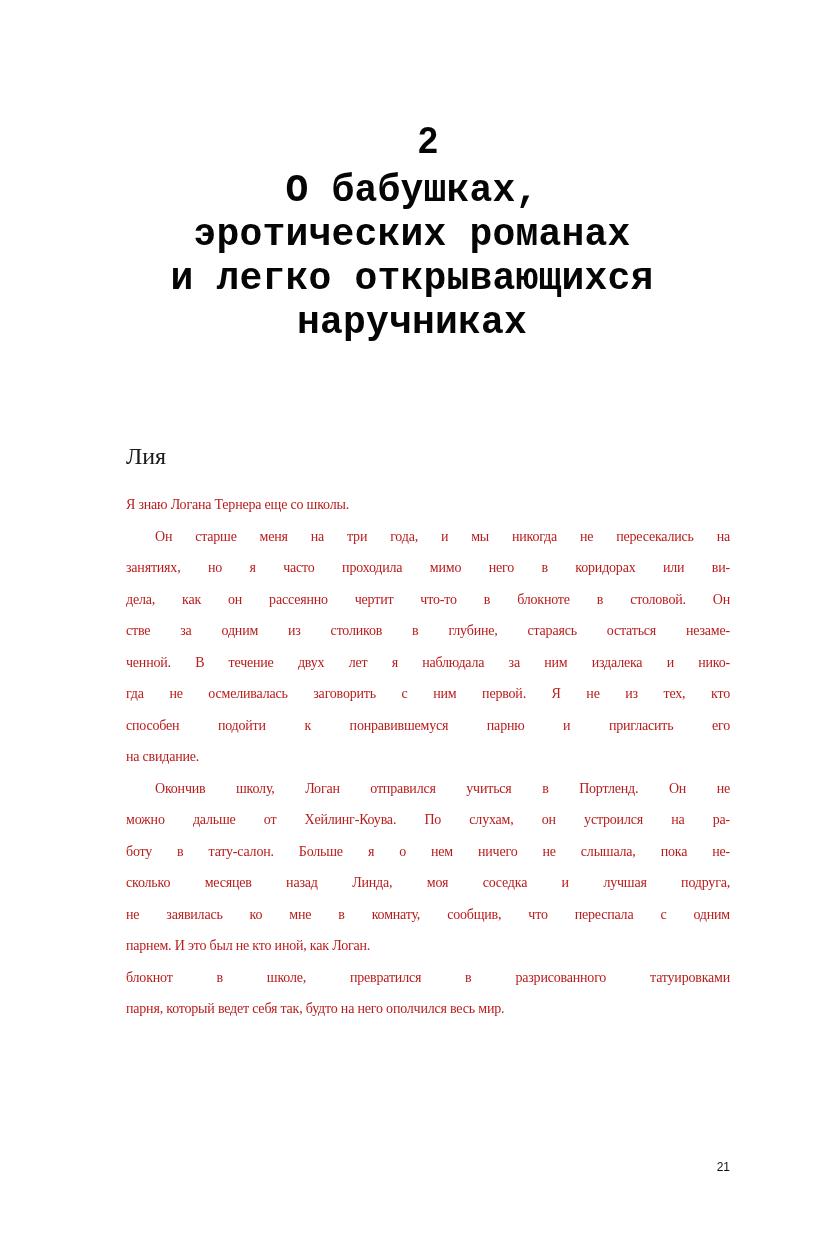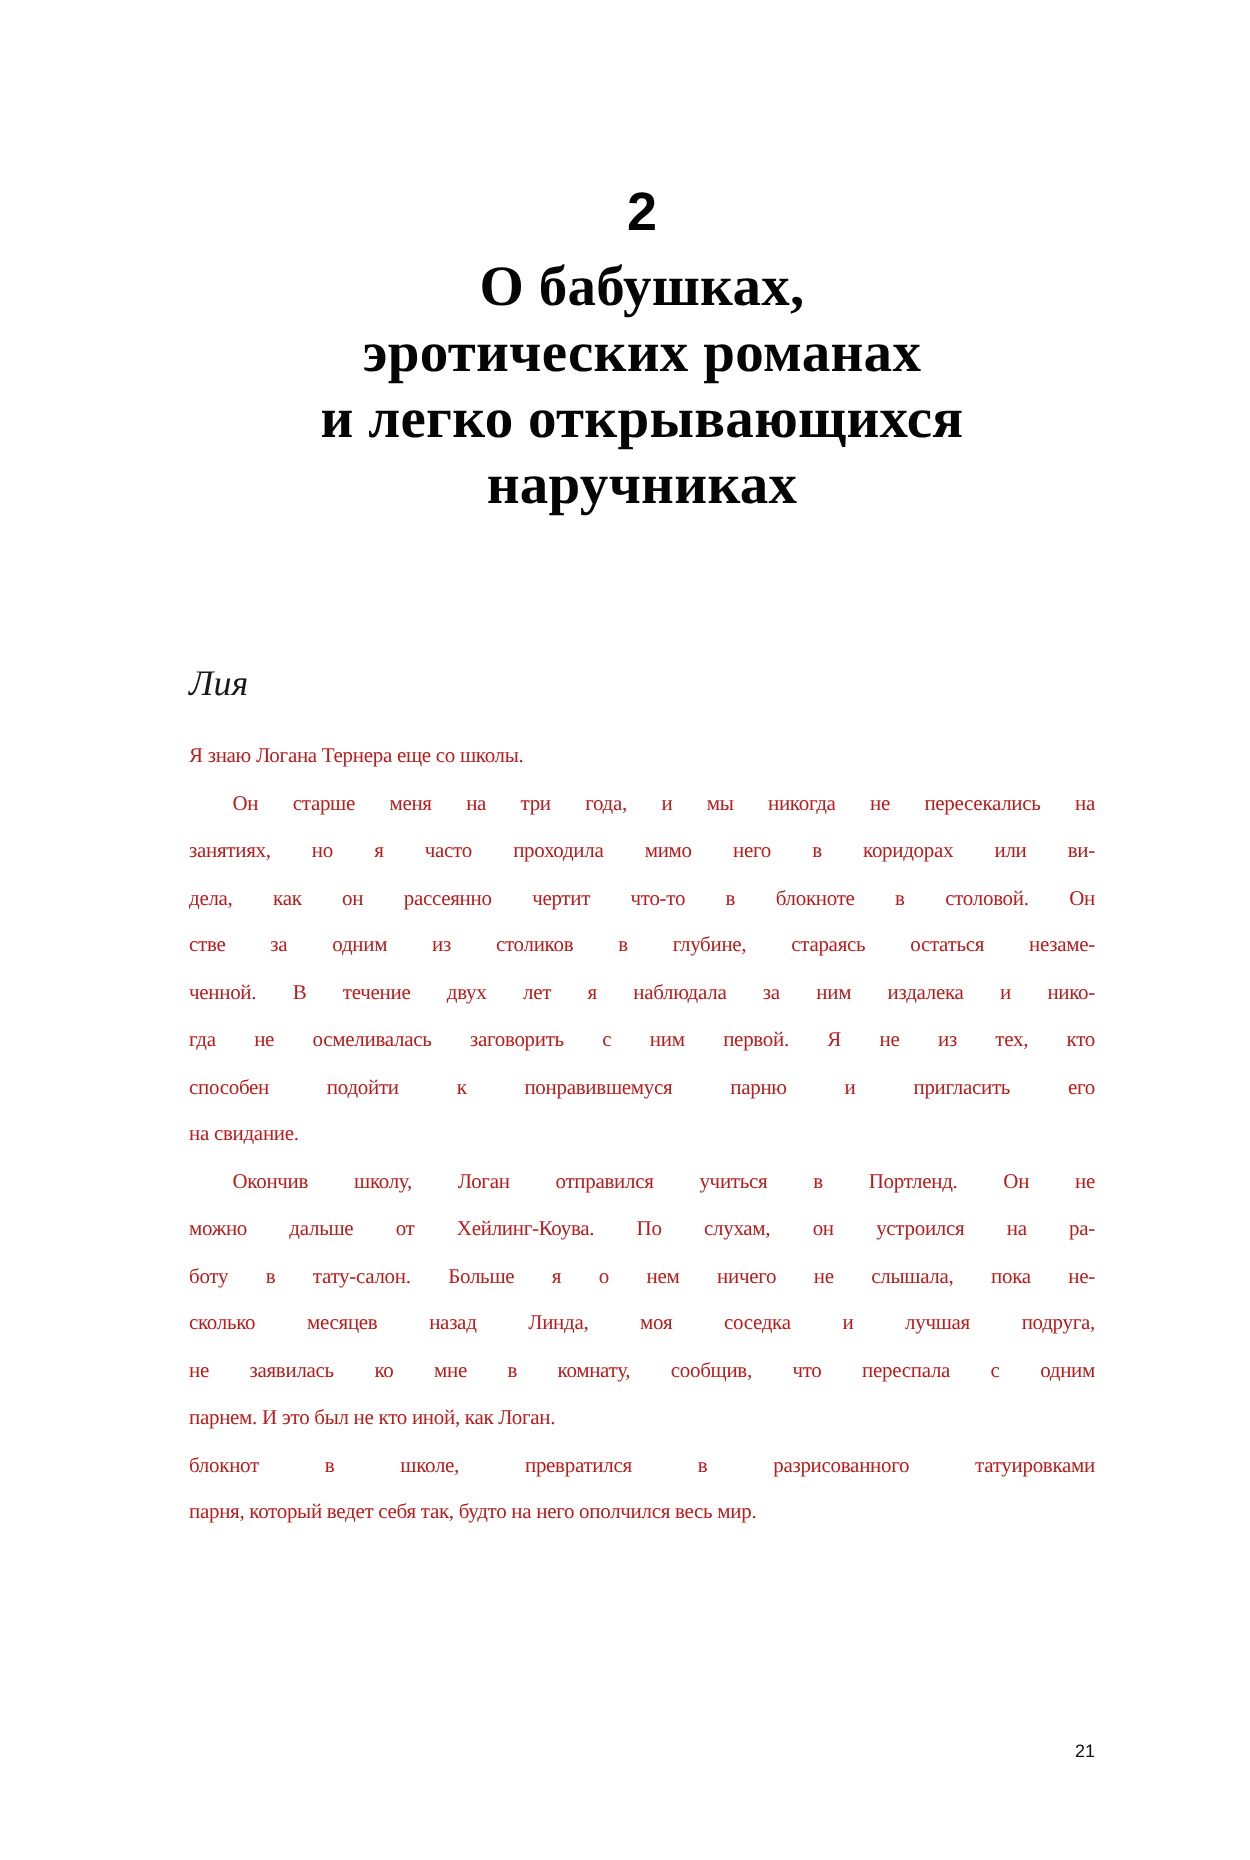--- a/index.html
+++ b/index.html
@@ -19,37 +19,36 @@
     width: 604px;
     text-align: center;
     font-family: "Liberation Sans", sans-serif;
     font-weight: 700;
     font-size: 36px;
     line-height: 44px;
     color: #050505;
   }
   .chapter-title {
     position: absolute;
-    left: 116px;
+    left: 100px;
     top: 169px;
     width: 624px;
     text-align: center;
-    font-family: Liberation Serif, serif;
+    font-family: Liberation Mono, monospace;
     font-weight: 700;
     font-size: 38px;
     line-height: 44px;
     letter-spacing: 0.2px;
     color: #050505;
   }
   .section-label {
     position: absolute;
     left: 126px;
     top: 441px;
     font-family: "Liberation Serif", serif;
-    font-style: italic;
     font-size: 24px;
     line-height: 30px;
     color: #1a1a1a;
   }
   .body-text {
     position: absolute;
     left: 126px;
     top: 489px;
     width: 604px;
     font-family: "Liberation Serif", serif;

